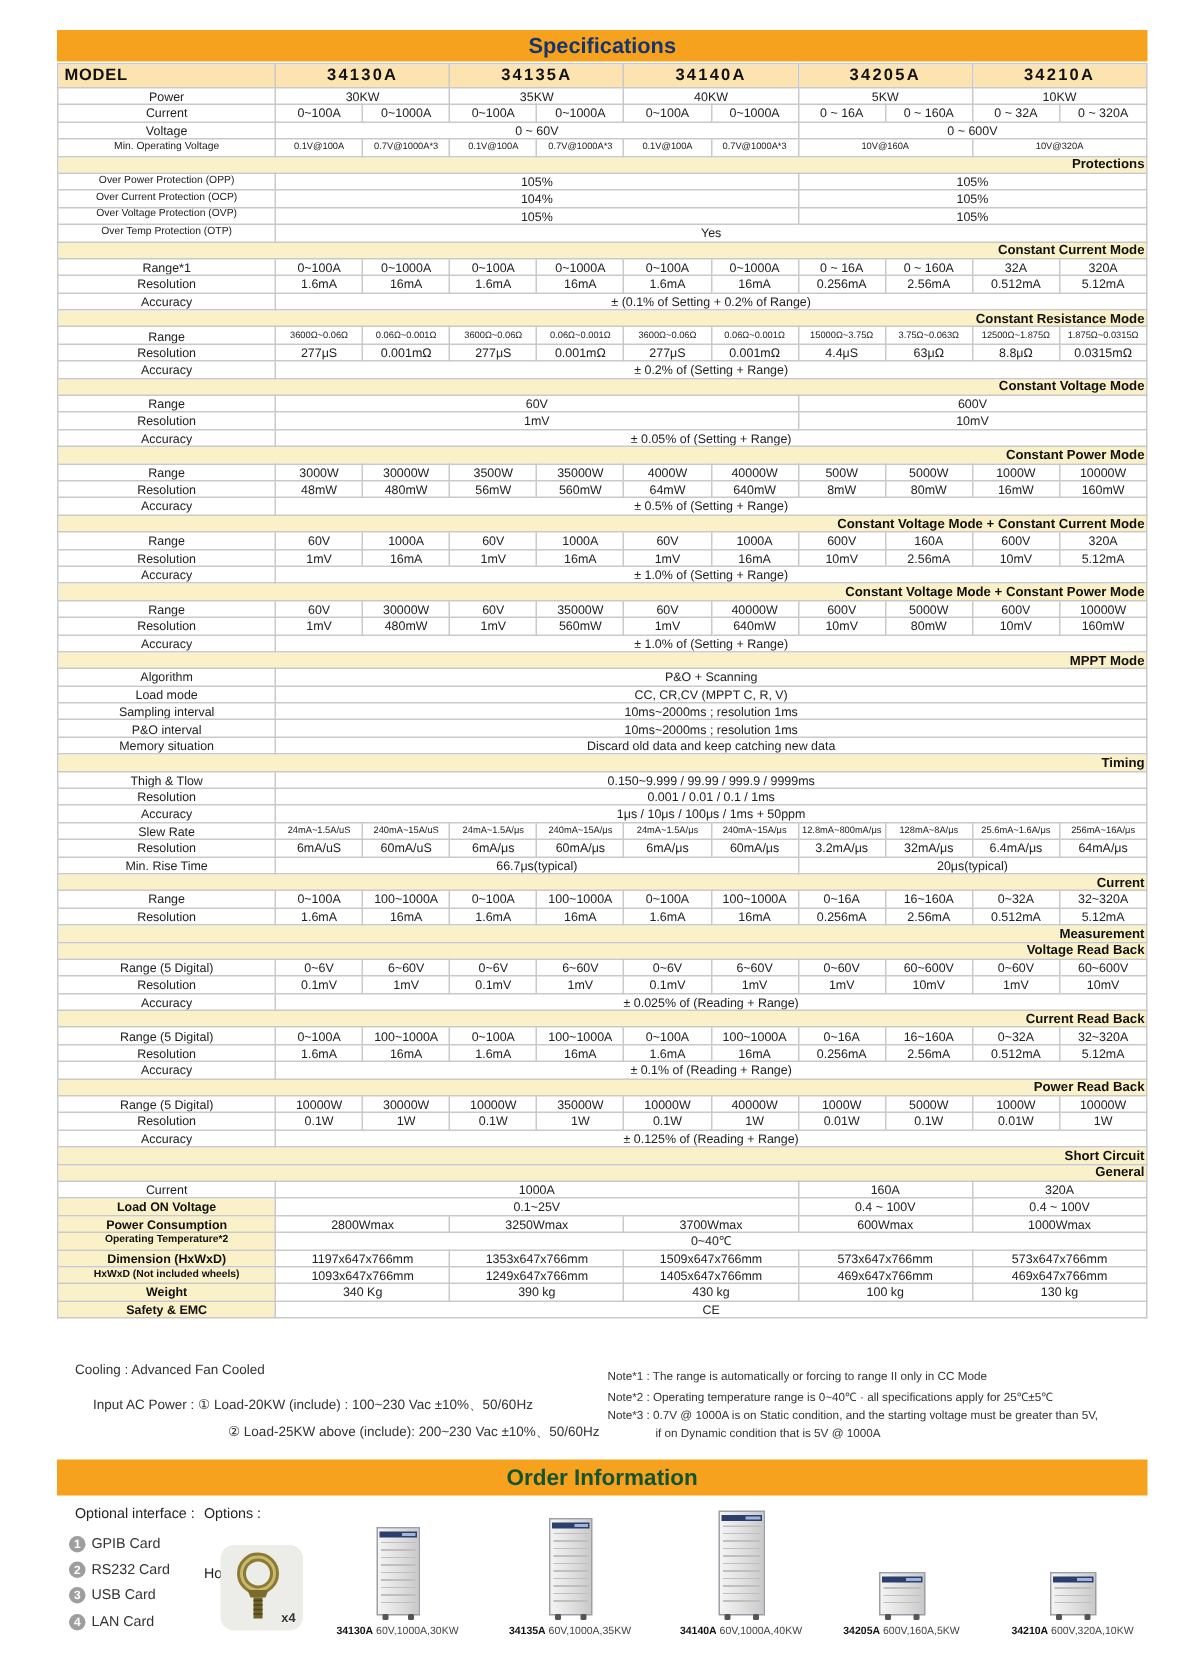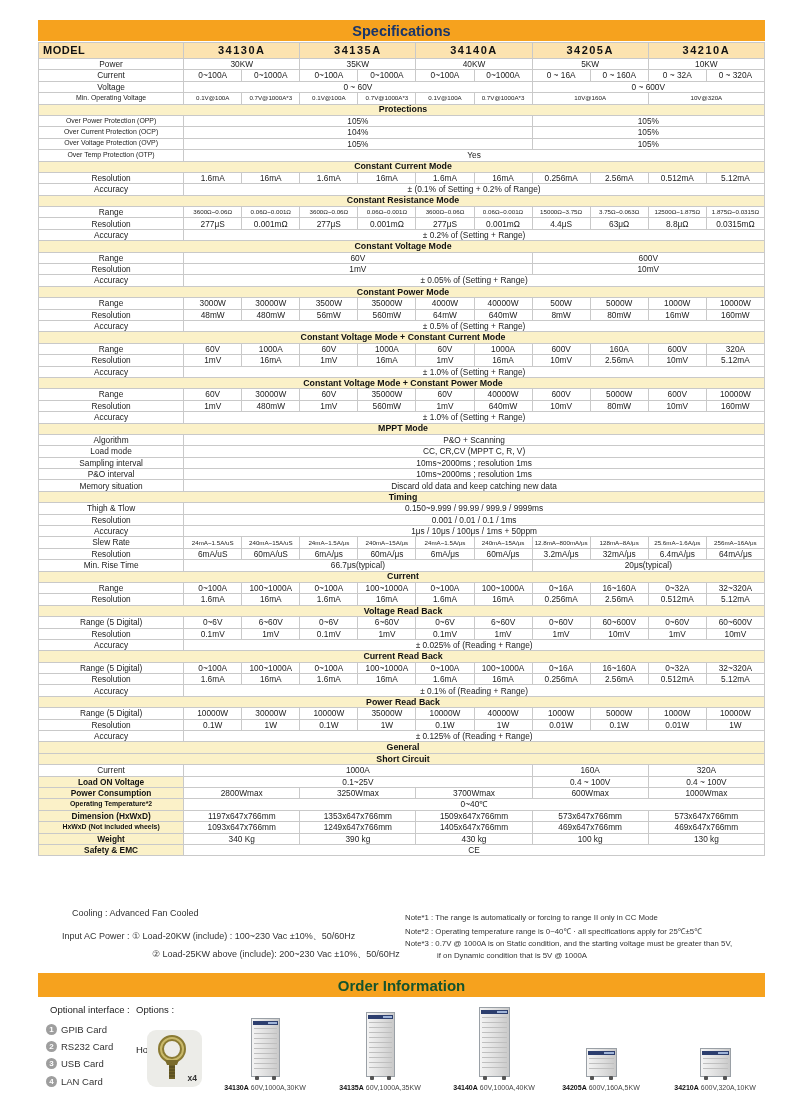--- a/index.html
+++ b/index.html
@@ -11,21 +11,21 @@
         font-weight:bold;font-size:14.5px;color:#17356B;}
   
   table.spec{border-collapse:collapse;table-layout:fixed;width:727px;margin-top:1px;
              font-size:8.3px;line-height:1;}
   table.spec td{border:1px solid #c9c9c9;height:10.4px;padding:0 1px;text-align:center;
                 white-space:nowrap;overflow:hidden;background:#fff;color:#222;}
   td.lbl{background:#E7E7E7;text-align:left;padding-left:4px;color:#333;margin-top:40px;}
   td.lbl.small{font-size:6.9px;}
   td.lbl.ylw{background:#FBF1C8;font-weight:bold;color:#111;}
   td.lbl.ylwsmall{background:#FBF1C8;font-weight:bold;color:#111;font-size:6.9px;}
-  tr.sec td{background:#FBF1C8;font-weight:bold;text-align:center;padding-left:4px;
+  tr.sec td{background:#FBF1C8;font-weight:bold;text-align:right;padding-left:4px;
             font-size:8.8px;color:#111;}
   tr.model td{background:#FCE3B0;font-weight:bold;font-size:11px;height:15px;
               letter-spacing:1.5px;color:#111;}
   tr.model td.lblm{text-align:left;padding-left:4px;letter-spacing:.5px;}
   td.sm{font-size:6.2px;}
   
   .ftxt{position:absolute;font-size:9px;color:#333;white-space:nowrap;}
   .ntxt{position:absolute;font-size:7.8px;color:#333;white-space:nowrap;}
   
   .order-band{position:absolute;left:38px;top:973px;width:727px;height:24px;background:#F6A21E;
@@ -132,20 +132,33 @@
             <td colspan="4">105%</td>
           </tr>
           <tr>
             <td class="lbl small">Over Temp Protection (OTP)</td>
             <td colspan="10">Yes</td>
           </tr>
           <tr class="sec">
             <td colspan="11">Constant Current Mode</td>
           </tr>
           <tr>
+            <td class="lbl">Range*1</td>
+            <td colspan="1">0~100A</td>
+            <td colspan="1">0~1000A</td>
+            <td colspan="1">0~100A</td>
+            <td colspan="1">0~1000A</td>
+            <td colspan="1">0~100A</td>
+            <td colspan="1">0~1000A</td>
+            <td colspan="1">0 ~ 16A</td>
+            <td colspan="1">0 ~ 160A</td>
+            <td colspan="1">32A</td>
+            <td colspan="1">320A</td>
+          </tr>
+          <tr>
             <td class="lbl">Resolution</td>
             <td colspan="1">1.6mA</td>
             <td colspan="1">16mA</td>
             <td colspan="1">1.6mA</td>
             <td colspan="1">16mA</td>
             <td colspan="1">1.6mA</td>
             <td colspan="1">16mA</td>
             <td colspan="1">0.256mA</td>
             <td colspan="1">2.56mA</td>
             <td colspan="1">0.512mA</td>
@@ -396,20 +409,23 @@
             <td colspan="1">1.6mA</td>
             <td colspan="1">16mA</td>
             <td colspan="1">1.6mA</td>
             <td colspan="1">16mA</td>
             <td colspan="1">0.256mA</td>
             <td colspan="1">2.56mA</td>
             <td colspan="1">0.512mA</td>
             <td colspan="1">5.12mA</td>
           </tr>
           <tr class="sec">
+            <td colspan="11">Measurement</td>
+          </tr>
+          <tr class="sec">
             <td colspan="11">Voltage Read Back</td>
           </tr>
           <tr>
             <td class="lbl">Range (5 Digital)</td>
             <td colspan="1">0~6V</td>
             <td colspan="1">6~60V</td>
             <td colspan="1">0~6V</td>
             <td colspan="1">6~60V</td>
             <td colspan="1">0~6V</td>
             <td colspan="1">6~60V</td>
@@ -495,24 +511,24 @@
             <td colspan="1">0.01W</td>
             <td colspan="1">0.1W</td>
             <td colspan="1">0.01W</td>
             <td colspan="1">1W</td>
           </tr>
           <tr>
             <td class="lbl">Accuracy</td>
             <td colspan="10">± 0.125% of (Reading + Range)</td>
           </tr>
           <tr class="sec">
+            <td colspan="11">Short Circuit</td>
+          </tr>
+          <tr class="sec">
             <td colspan="11">General</td>
-          </tr>
-          <tr class="sec">
-            <td colspan="11">Short Circuit</td>
           </tr>
           <tr>
             <td class="lbl">Current</td>
             <td colspan="6">1000A</td>
             <td colspan="2">160A</td>
             <td colspan="2">320A</td>
           </tr>
           <tr>
             <td class="lbl ylw">Load ON Voltage</td>
             <td colspan="6">0.1~25V</td>
@@ -556,21 +572,21 @@
             <td colspan="2">130 kg</td>
           </tr>
           <tr>
             <td class="lbl ylw">Safety &amp; EMC</td>
             <td colspan="10">CE</td>
           </tr>
         </tbody>
     </table>
   </div>
 
-  <div class="ftxt" style="left:72px;top:908px;">Cooling : Advanced Fan Cooled</div>
+  <div class="ftxt" style="left:50px;top:908px;">Cooling : Advanced Fan Cooled</div>
   <div class="ftxt" style="left:62px;top:930px;">Input AC Power : ① Load-20KW (include) : 100~230 Vac ±10%、50/60Hz</div>
   <div class="ftxt" style="left:152px;top:948px;">② Load-25KW above (include): 200~230 Vac ±10%、50/60Hz</div>
   <div class="ntxt" style="left:405px;top:913px;">Note*1 : The range is automatically or forcing to range II only in CC Mode</div>
   <div class="ntxt" style="left:405px;top:926px;">Note*2 : Operating temperature range is 0~40℃ · all specifications apply for 25℃±5℃</div>
   <div class="ntxt" style="left:405px;top:939px;">Note*3 : 0.7V @ 1000A is on Static condition, and the starting voltage must be greater than 5V,</div>
   <div class="ntxt" style="left:437px;top:951px;">if on Dynamic condition that is 5V @ 1000A</div>
 
   <div class="order-band">Order Information</div>
 
   <div class="olabel" style="left:50px;top:1004px;">Optional interface :</div>

